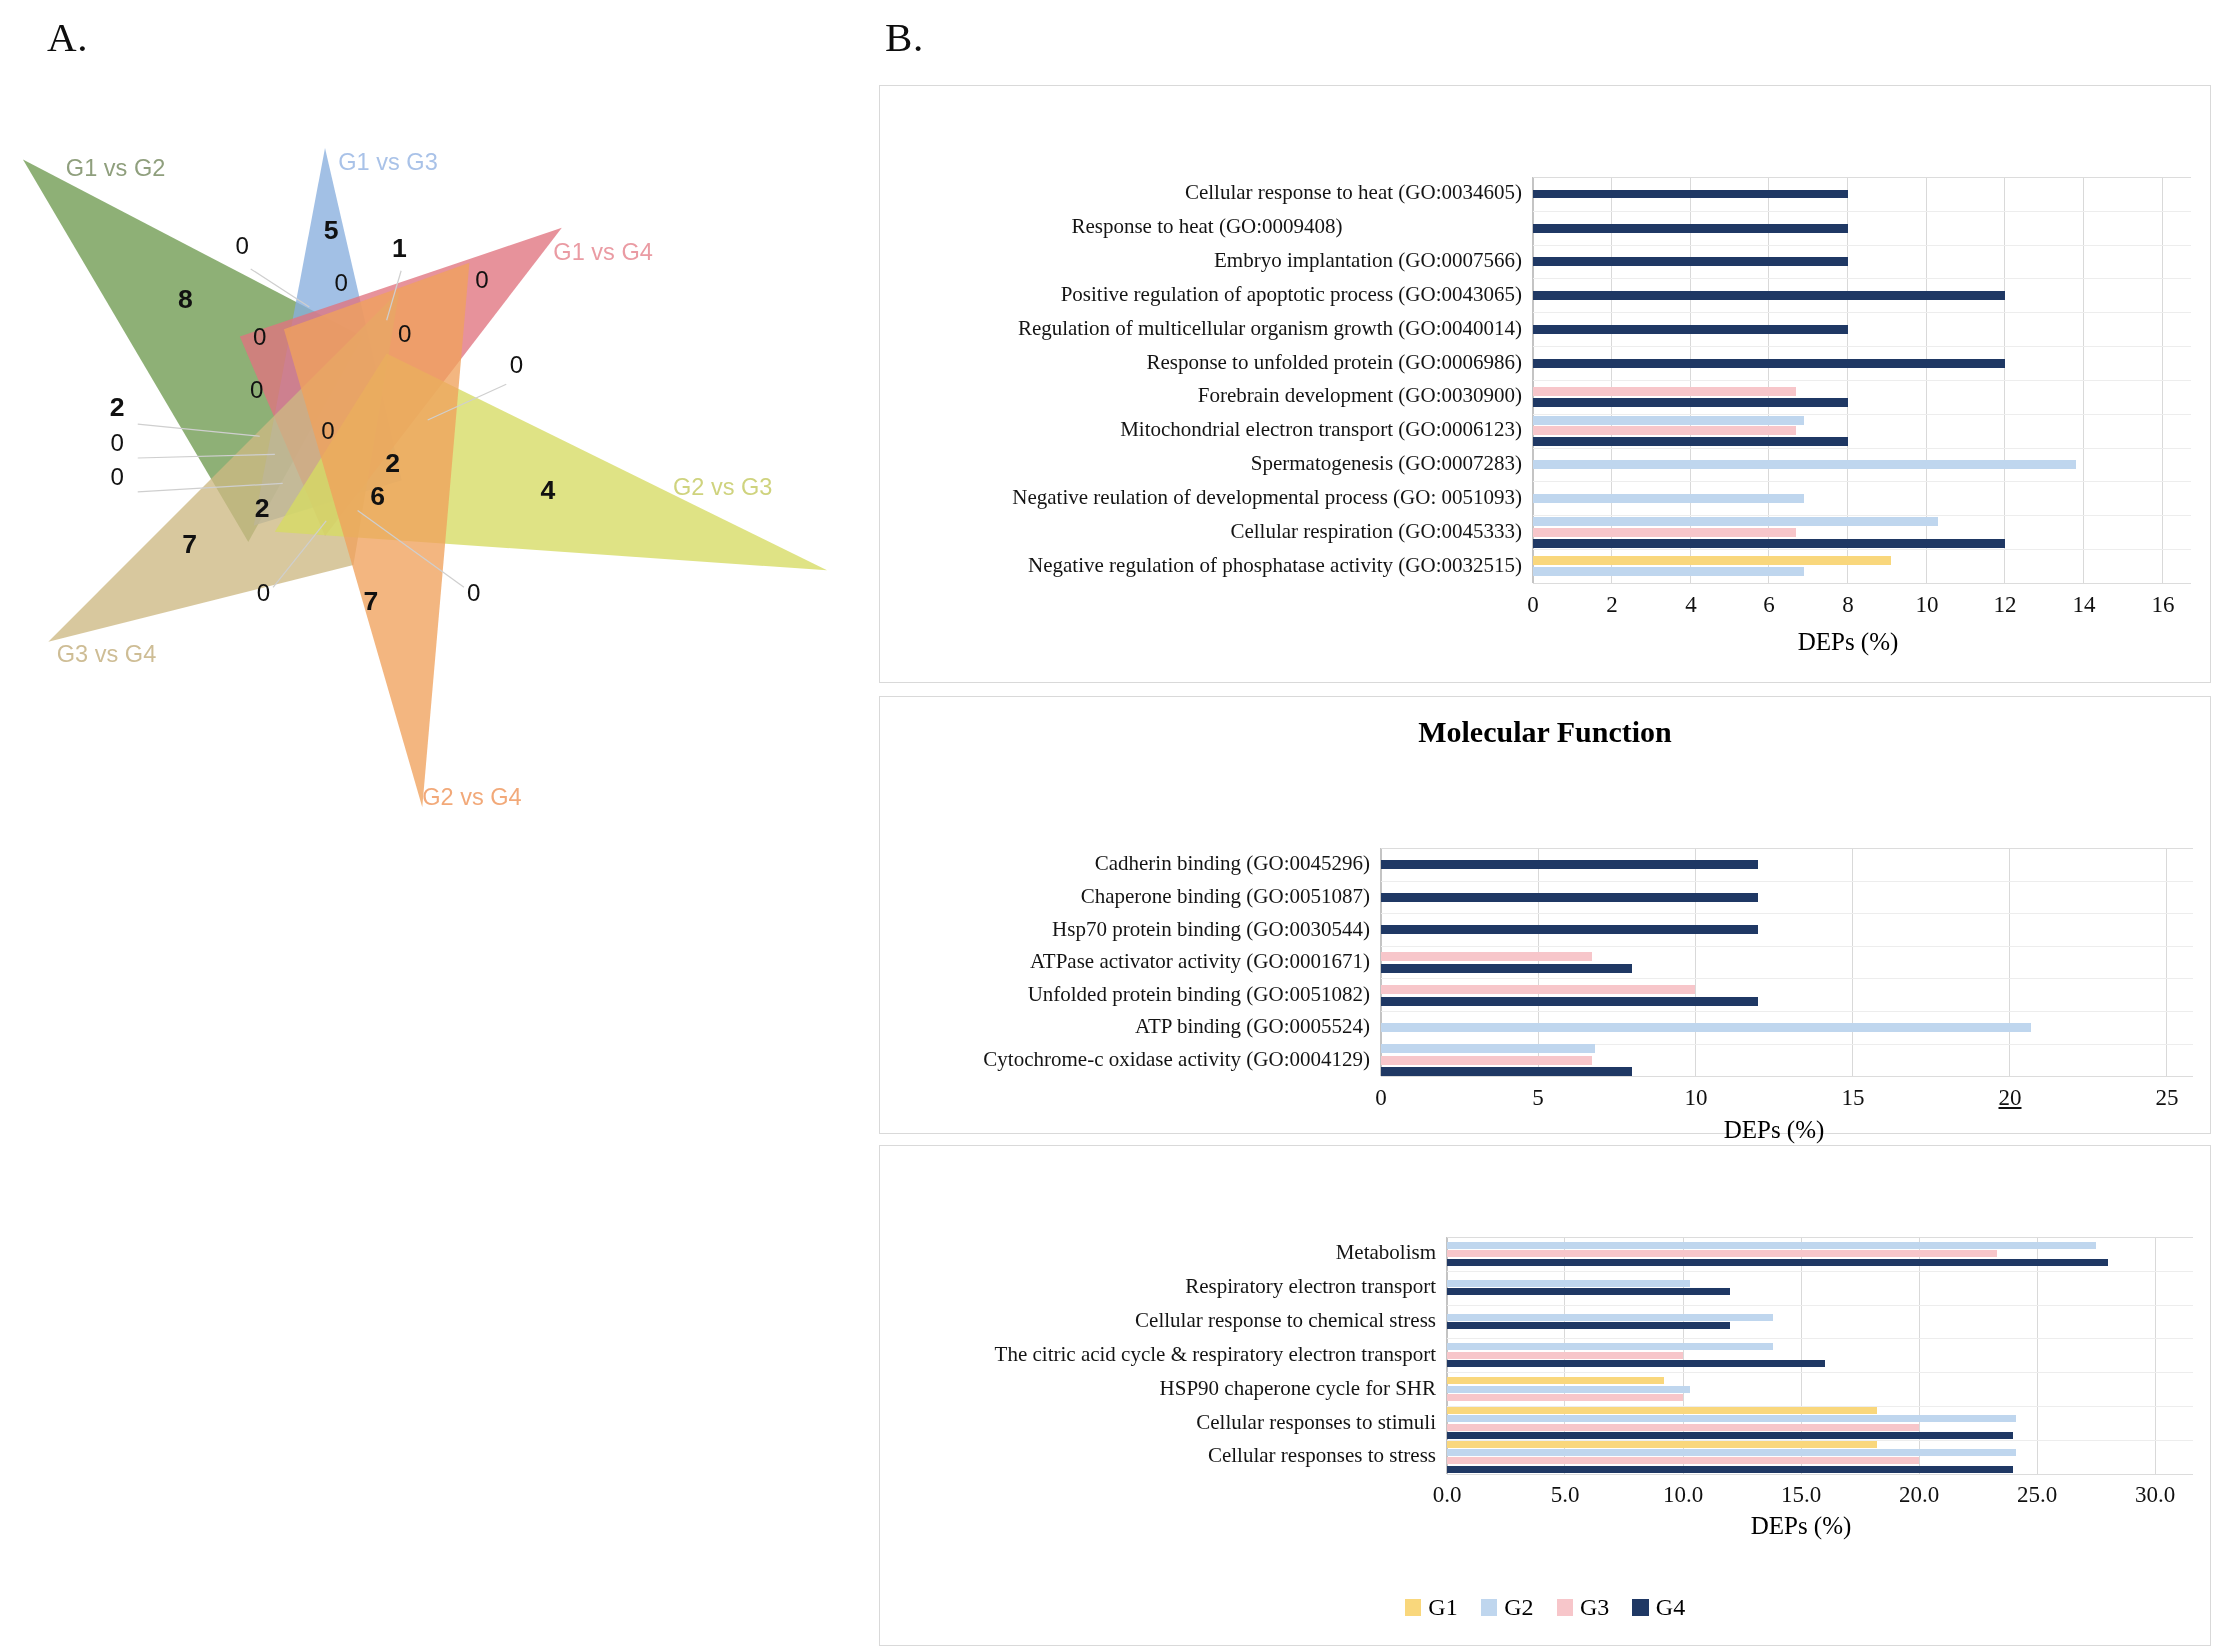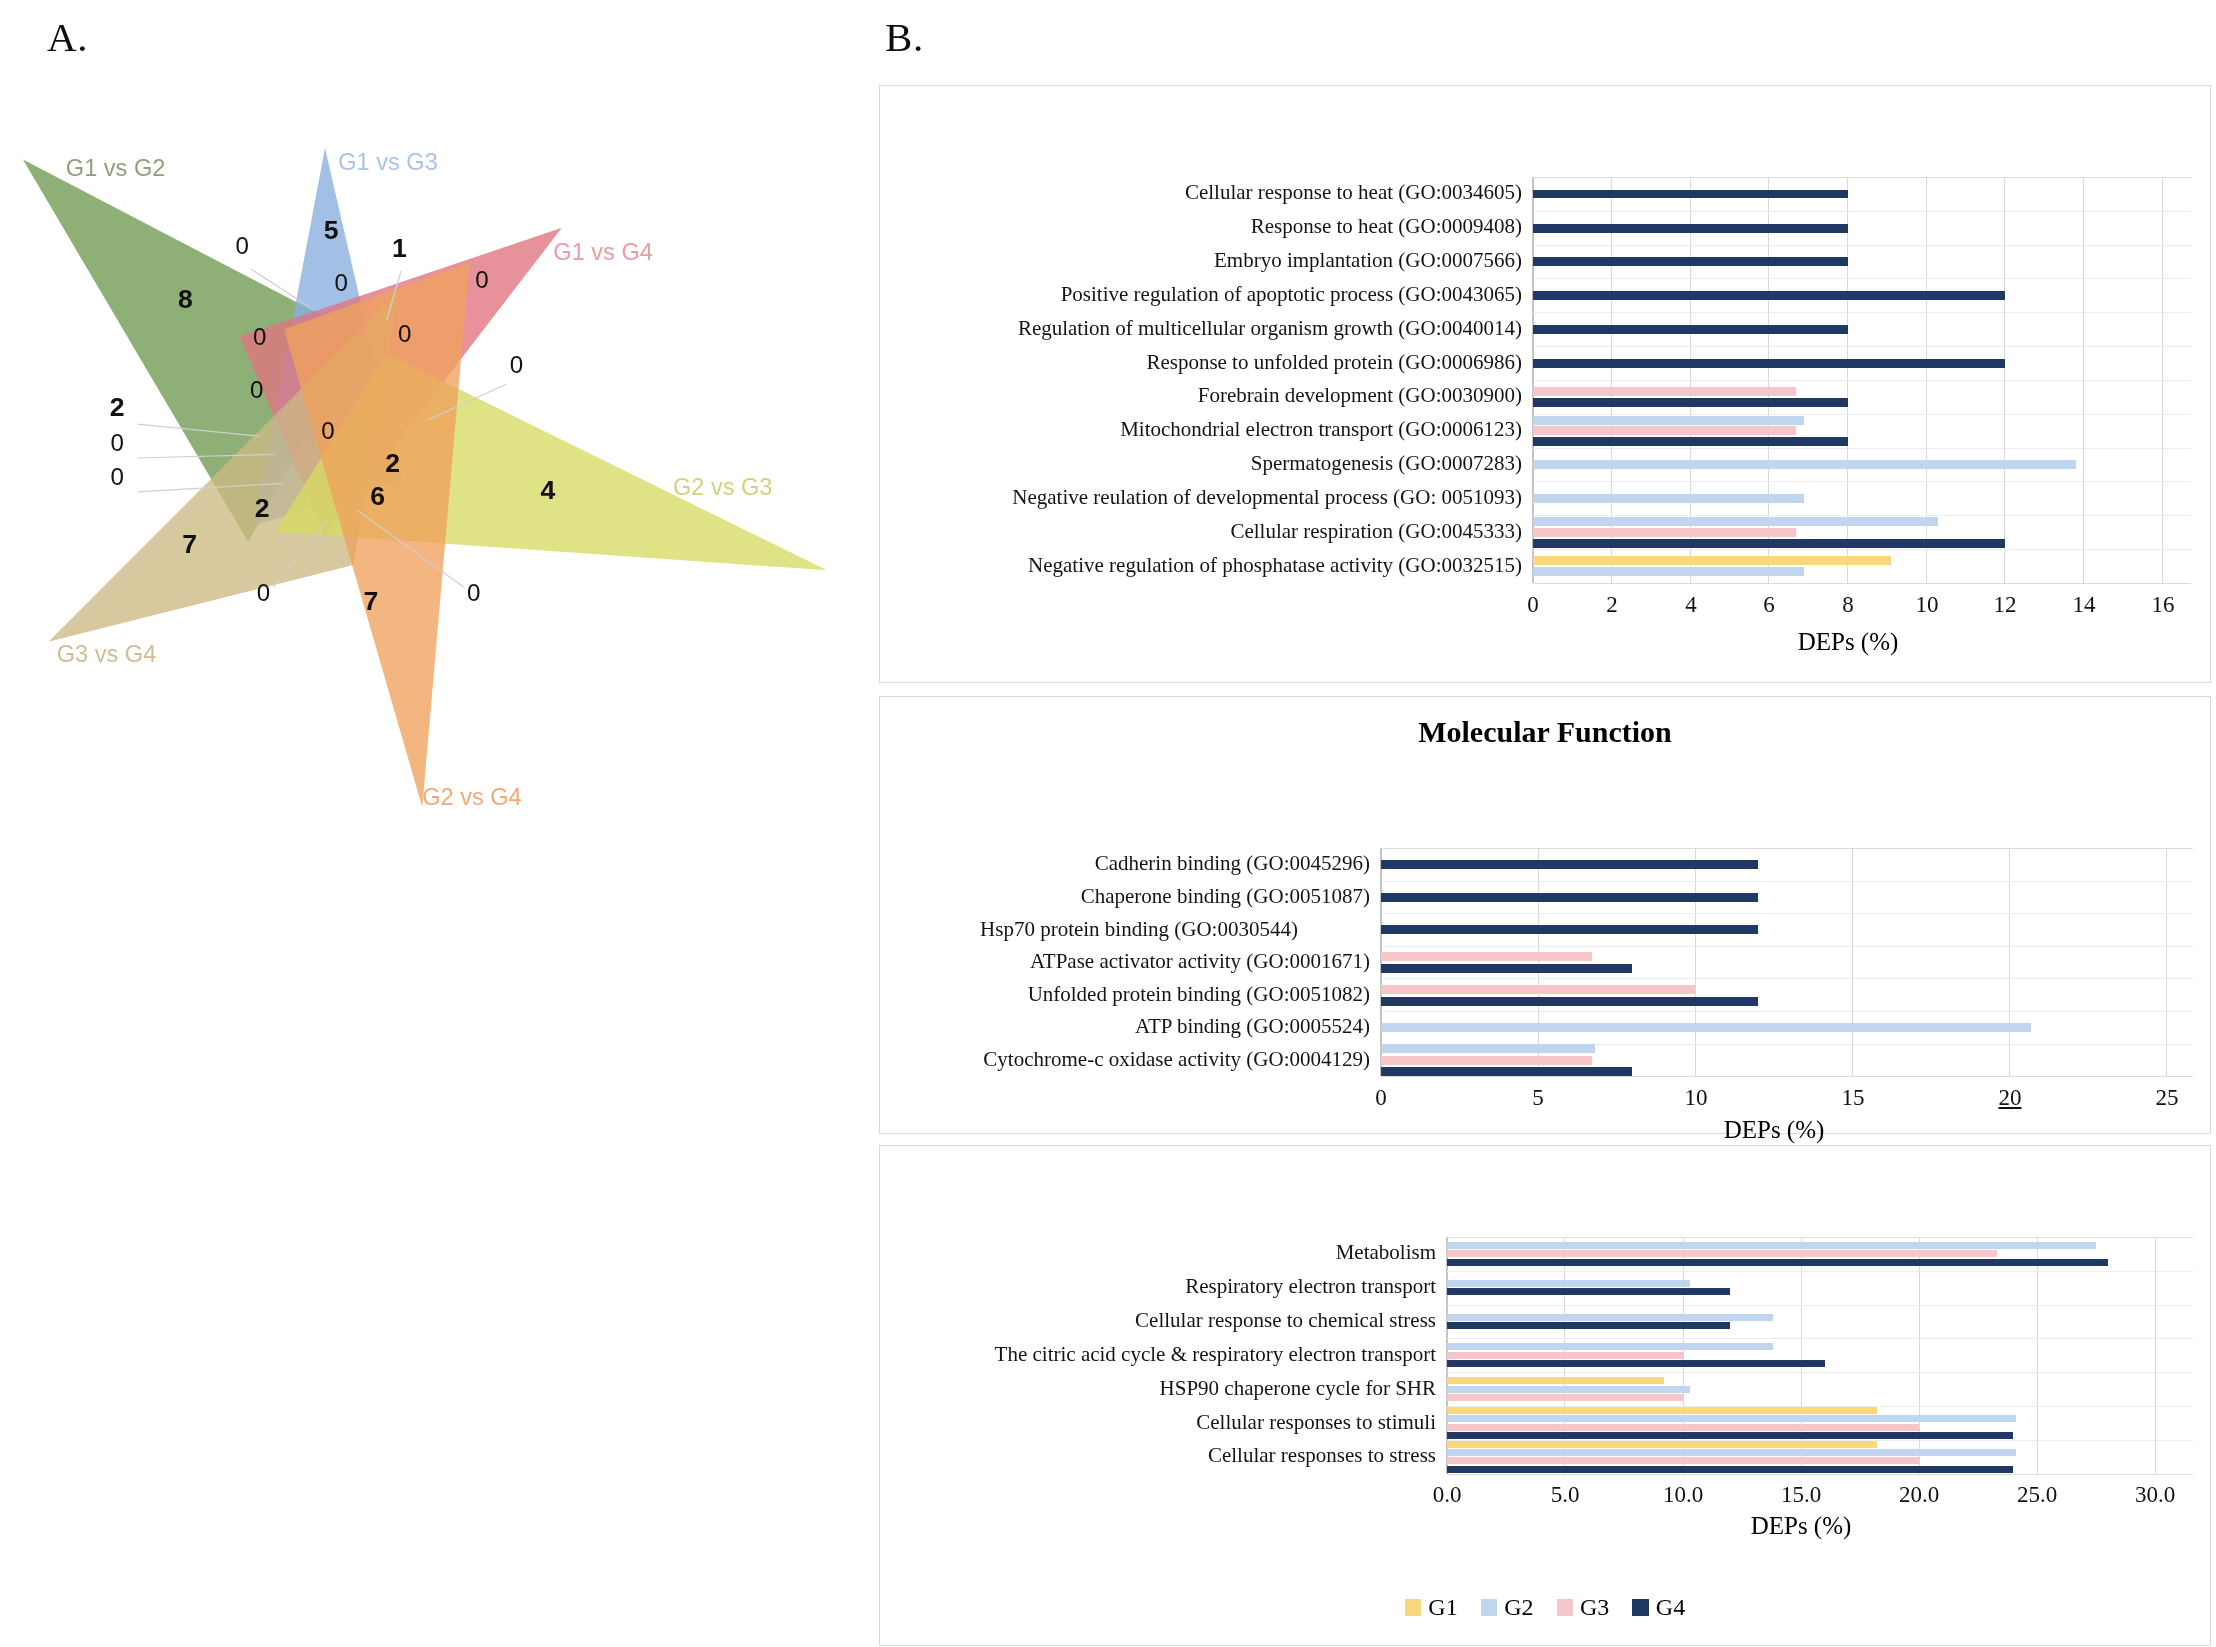--- a/index.html
+++ b/index.html
@@ -127,21 +127,21 @@
 <div class="tick" style="left: 653px; top: 506px;">0</div>
     <div class="tick" style="left: 732px; top: 506px;">2</div>
     <div class="tick" style="left: 811px; top: 506px;">4</div>
     <div class="tick" style="left: 889px; top: 506px;">6</div>
     <div class="tick" style="left: 968px; top: 506px;">8</div>
     <div class="tick" style="left: 1047px; top: 506px;">10</div>
     <div class="tick" style="left: 1125px; top: 506px;">12</div>
     <div class="tick" style="left: 1204px; top: 506px;">14</div>
     <div class="tick" style="left: 1283px; top: 506px;">16</div>
     <div class="cat-label" style="left: 12px; width: 630px; top: 107px;">Cellular response to heat (GO:0034605)</div>
-    <div class="cat-label" style="left: 12px; width: 630px; top: 141px;">Response to heat (GO:0009408)</div>
+    <div class="cat-label" style="left: 12px; width: 630px; top: 141px; text-align: center;">Response to heat (GO:0009408)</div>
     <div class="cat-label" style="left: 12px; width: 630px; top: 175px;">Embryo implantation (GO:0007566)</div>
     <div class="cat-label" style="left: 12px; width: 630px; top: 209px;">Positive regulation of apoptotic process (GO:0043065)</div>
     <div class="cat-label" style="left: 12px; width: 630px; top: 243px;">Regulation of multicellular organism growth (GO:0040014)</div>
     <div class="cat-label" style="left: 12px; width: 630px; top: 277px;">Response to unfolded protein (GO:0006986)</div>
     <div class="cat-label" style="left: 12px; width: 630px; top: 310px;">Forebrain development (GO:0030900)</div>
     <div class="cat-label" style="left: 12px; width: 630px; top: 344px;">Mitochondrial electron transport (GO:0006123)</div>
     <div class="cat-label" style="left: 12px; width: 630px; top: 378px;">Spermatogenesis (GO:0007283)</div>
     <div class="cat-label" style="left: 12px; width: 630px; top: 412px;">Negative reulation of developmental process (GO: 0051093)</div>
     <div class="cat-label" style="left: 12px; width: 630px; top: 446px;">Cellular respiration (GO:0045333)</div>
     <div class="cat-label" style="left: 12px; width: 630px; top: 480px;">Negative regulation of phosphatase activity (GO:0032515)</div>
@@ -178,21 +178,21 @@
       <div class="bar" title="G4: 8" style="top: 219px; height: 8.5px; width: 251px; background: rgb(31, 56, 100);"></div>
     </div>
 <div class="tick" style="left: 501px; top: 388px;">0</div>
     <div class="tick" style="left: 658px; top: 388px;">5</div>
     <div class="tick" style="left: 816px; top: 388px;">10</div>
     <div class="tick" style="left: 973px; top: 388px;">15</div>
     <div class="tick" style="left: 1130px; top: 388px; text-decoration: underline;">20</div>
     <div class="tick" style="left: 1287px; top: 388px;">25</div>
     <div class="cat-label" style="left: 12px; width: 478px; top: 167px;">Cadherin binding (GO:0045296)</div>
     <div class="cat-label" style="left: 12px; width: 478px; top: 200px;">Chaperone binding (GO:0051087)</div>
-    <div class="cat-label" style="left: 20px; width: 478px; top: 233px; text-align: center;">Hsp70 protein binding (GO:0030544)</div>
+    <div class="cat-label" style="left: 12px; width: 478px; top: 233px;">Hsp70 protein binding (GO:0030544)</div>
     <div class="cat-label" style="left: 12px; width: 478px; top: 265px;">ATPase activator activity (GO:0001671)</div>
     <div class="cat-label" style="left: 12px; width: 478px; top: 298px; font-family: Liberation Serif, serif;">Unfolded protein binding (GO:0051082)</div>
     <div class="cat-label" style="left: 12px; width: 478px; top: 330px;">ATP binding (GO:0005524)</div>
     <div class="cat-label" style="left: 12px; width: 478px; top: 363px;">Cytochrome-c oxidase activity (GO:0004129)</div>
     <div class="xlabel" style="left: 894px; top: 419px;">DEPs (%)</div>
   </div>
 
 <div class="chart-box" id="chart-2">
   <div class="plot" style="left: 567px; top: 91px; width: 746px; height: 237px;">
       <div class="gl zero" style="left: -0.6px;"></div>

